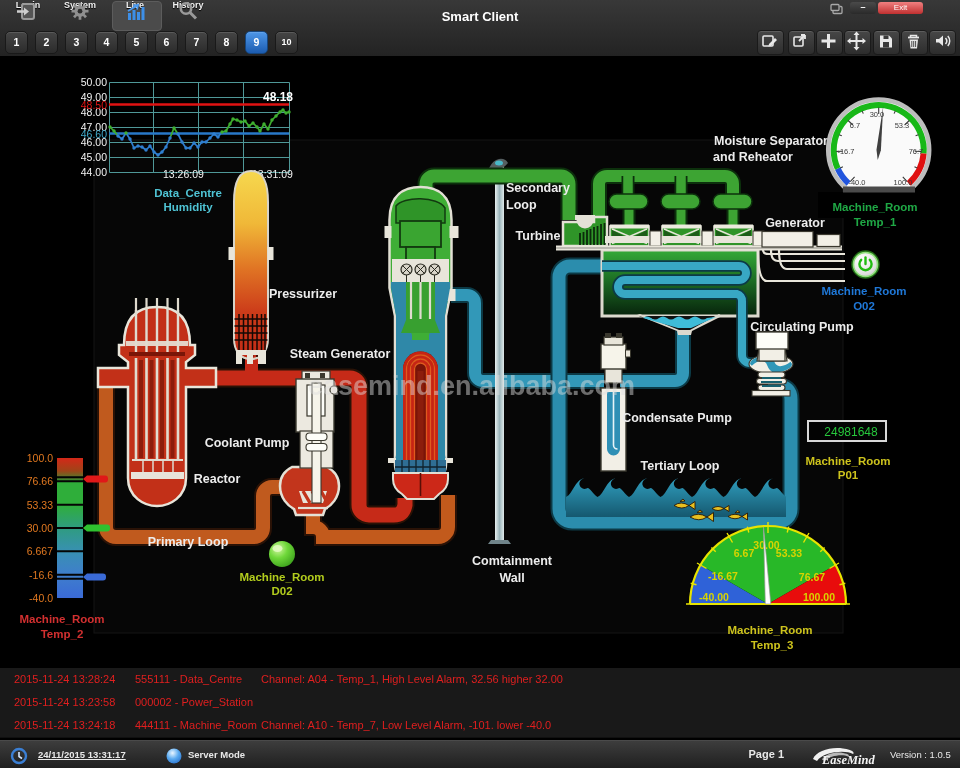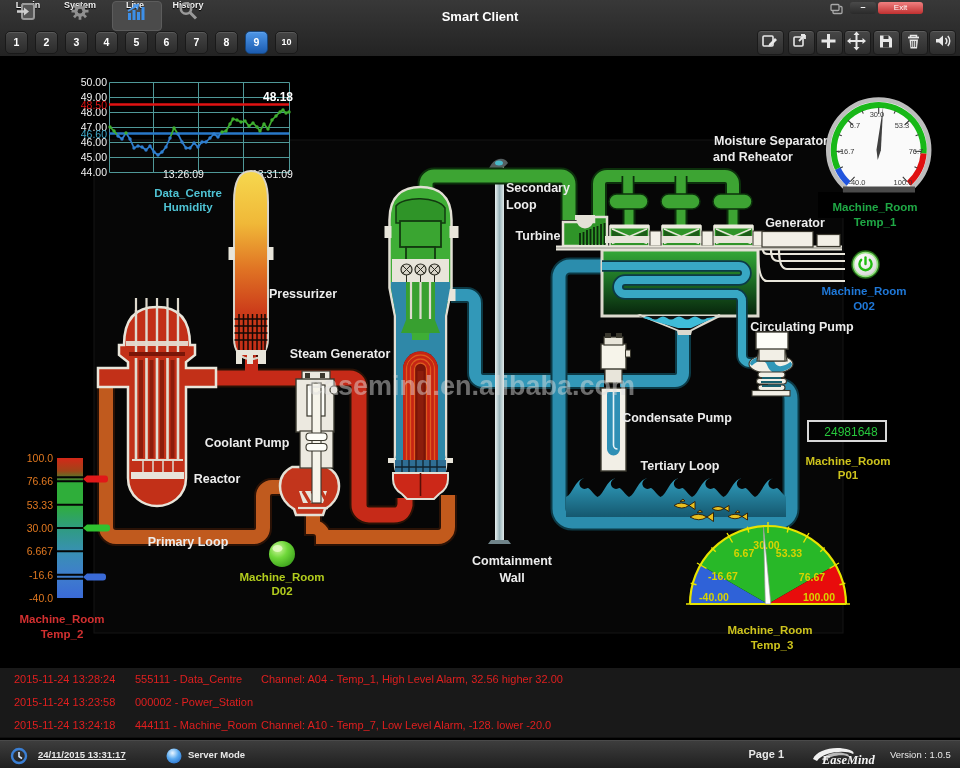--- a/index.html
+++ b/index.html
@@ -657,21 +657,21 @@
       <span style="left:135px;">555111 - Data_Centre</span>
       <span style="left:261px;">Channel: A04 - Temp_1, High Level Alarm, 32.56 higher 32.00</span>
     </div>
   <div class="arow" style="top:25px;">
       <span style="left:14px;">2015-11-24 13:23:58</span>
       <span style="left:135px;">000002 - Power_Station</span>
     </div>
   <div class="arow" style="top:48px;">
       <span style="left:14px;">2015-11-24 13:24:18</span>
       <span style="left:135px;">444111 - Machine_Room</span>
-      <span style="left:261px;">Channel: A10 - Temp_7, Low Level Alarm, -128. lower -20.0</span>
+      <span style="left:261px;">Channel: A10 - Temp_7, Low Level Alarm, -101. lower -40.0</span>
     </div>
 </div>
 <div id="statusbar" class="abs">
   <span class="abs" style="left:38px;top:8px;text-decoration:underline;">24/11/2015 13:31:17</span>
   <span class="abs" style="left:188px;top:8px;">Server Mode</span>
   <span class="abs" style="left:0;top:7px;width:784px;text-align:right;font-size:11px;">Page 1</span>
   <span class="abs" style="left:890px;top:8px;font-weight:normal;">Version : 1.0.5</span>
   <svg class="abs" style="left:0;top:0" width="960" height="28" id="sbicons">
     <circle cx="19" cy="15" r="7" fill="none" stroke="#3b7fd4" stroke-width="2.4"></circle>
     <path d="M19,11 v4.5 l3,2" stroke="#d8e8ff" stroke-width="1.6" fill="none"></path>

